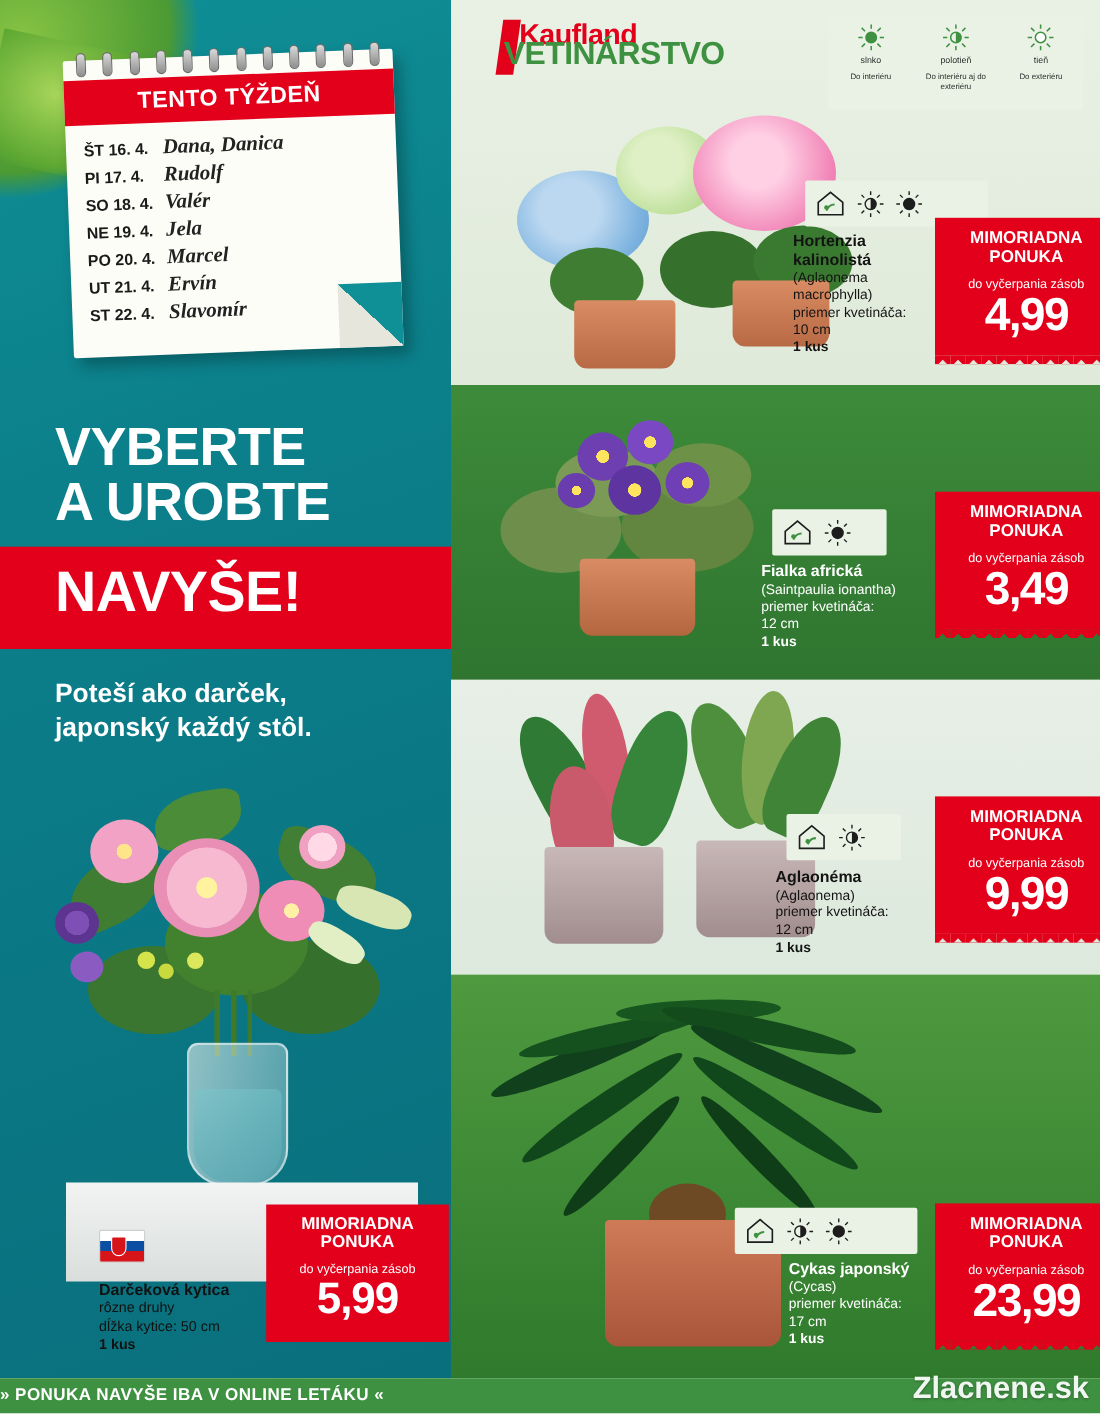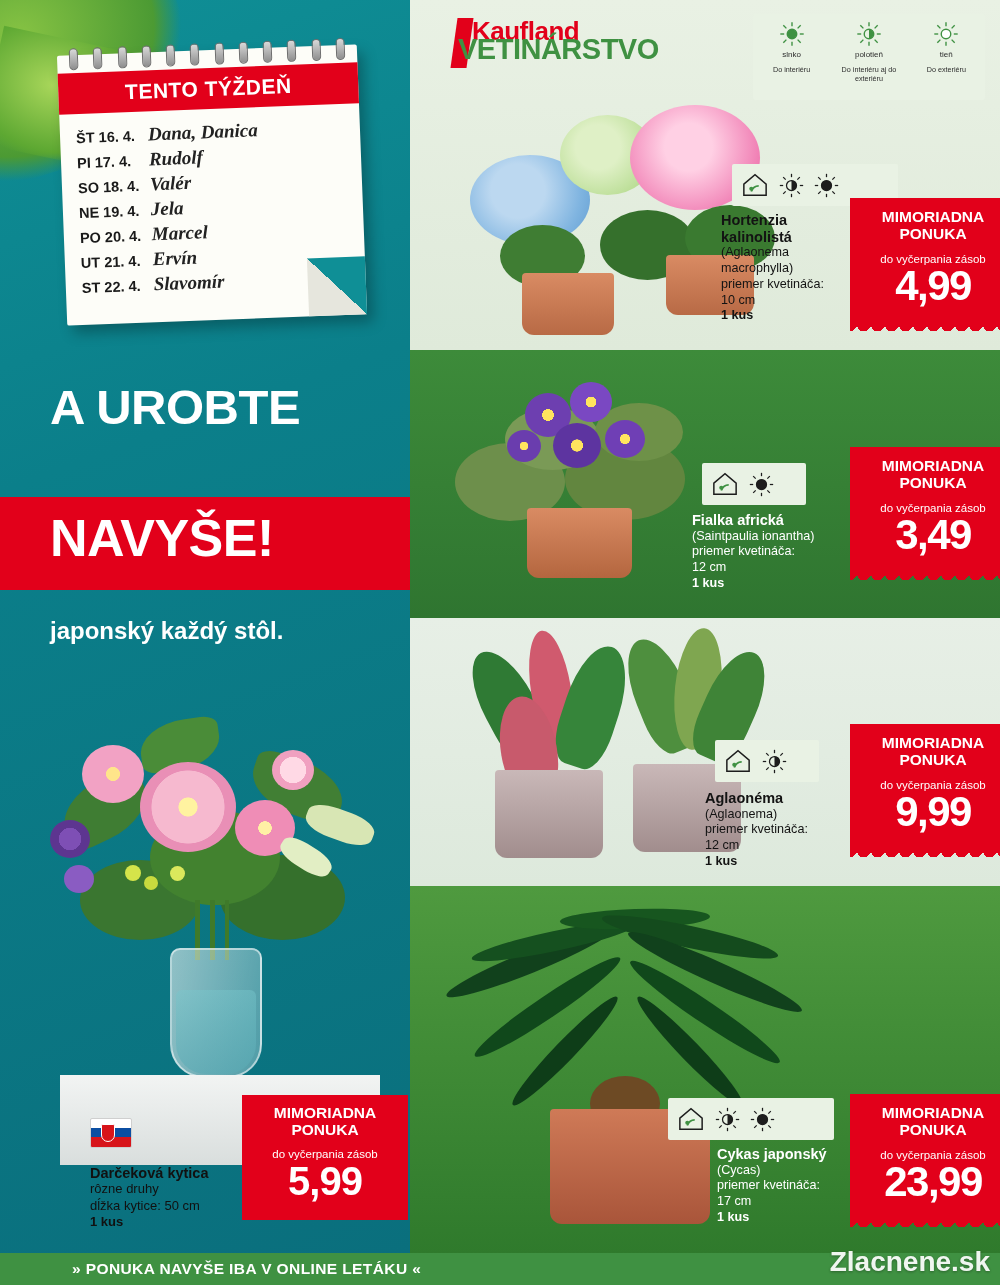--- a/index.html
+++ b/index.html
@@ -172,21 +172,21 @@
       linear-gradient(225deg, #e2001a 50%, transparent 50%);
     background-size: 14px 8px; background-repeat: repeat-x;
   }
   .zigzag-bottom { bottom: -8px; }
 
   
   .footer {
     position: absolute; left: 0; top: 1253px; width: 1000px; height: 32px;
     background: #3f9142; color: #fff;
     font-size: 15.5px; font-weight: bold; letter-spacing: .4px;
-    display: flex; align-items: center; padding-left: 72px;
+    display: flex; align-items: center; 
   }
   .watermark {
     position: absolute; right: 10px; top: 1246px;
     font-size: 28px; font-weight: bold; color: #ffffff; opacity: .92;
     text-shadow: 0 1px 3px rgba(0,0,0,.35);
   }
 
   
   .pot { position: absolute; border-radius: 4px 4px 12px 12px; }
   .blob { position: absolute; border-radius: 50%; }
@@ -243,25 +243,27 @@
         </div>
         <div class="cal-row">
           <span class="cal-date">ST 22. 4.</span>
           <span class="cal-name">Slavomír</span>
         </div>
       </div>
       <div class="cal-curl"></div>
     </div>
 
     <div class="headline-block">
+      <div class="headline1">VYBERTE</div>
       <div class="headline1">A UROBTE</div>
     </div>
     <div class="radost-band"></div>
     <div class="radost-txt">NAVYŠE!</div>
     <div class="subline">
+      <div>Poteší ako darček,</div>
       <div>japonský každý stôl.</div>
     </div>
 
     <div class="bouquet-wrap">
 
       <div class="blob" style="left:40px;  top:90px;  width:90px;  height:58px;  background:#3f7d33; border-radius:60% 20% 60% 20%; transform:rotate(-25deg);"></div>
       <div class="blob" style="left:230px; top:70px;  width:95px;  height:55px;  background:#417f34; border-radius:20% 60% 20% 60%; transform:rotate(18deg);"></div>
       <div class="blob" style="left:120px; top:30px;  width:80px;  height:50px;  background:#4a8c38; border-radius:60% 20% 60% 20%; transform:rotate(-8deg);"></div>
       <div class="blob" style="left:60px;  top:170px; width:120px; height:80px;  background:#3a7630; border-radius:50%;"></div>
       <div class="blob" style="left:200px; top:165px; width:125px; height:85px;  background:#35702c; border-radius:50%;"></div>

